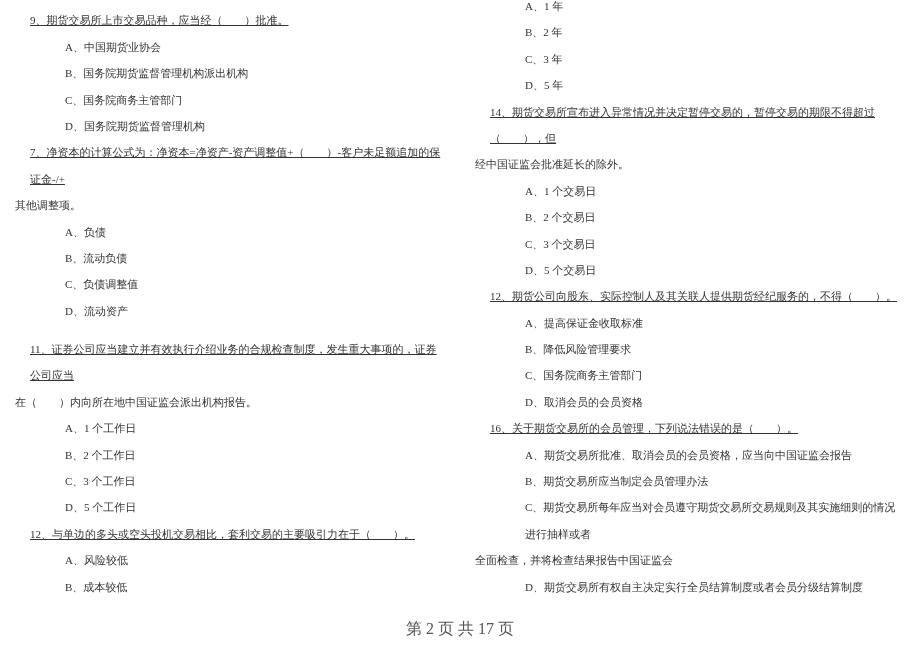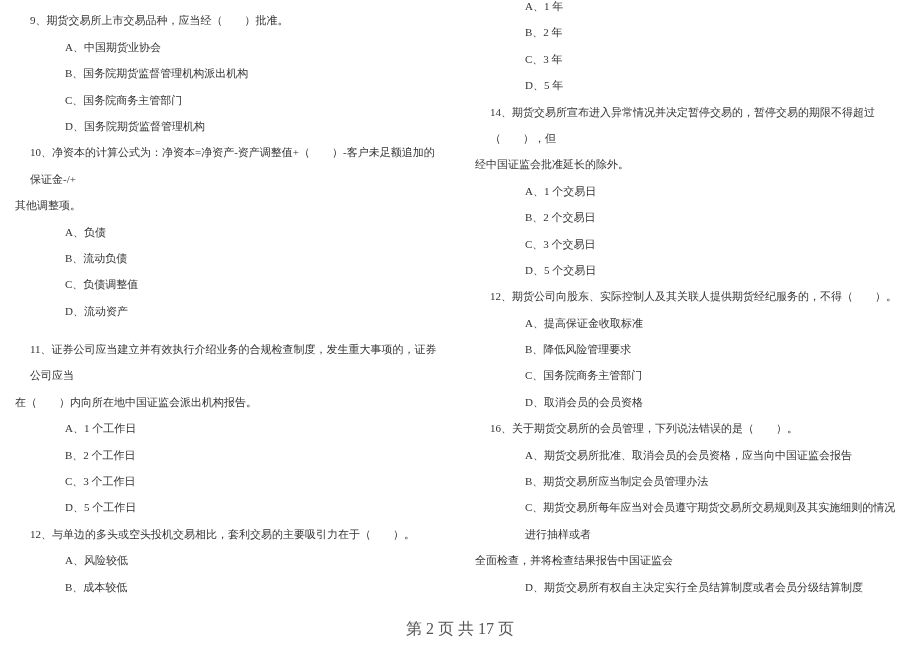--- a/index.html
+++ b/index.html
@@ -20,20 +20,21 @@
     }
     .col {
       flex: 1;
       line-height: 2.4;
     }
     .indent-option {
       padding-left: 50px;
     }
     .indent-question {
       padding-left: 15px;
+      text-decoration: underline;
     }
     .continuation {
       padding-left: 0px;
     }
     .footer {
       position: absolute;
       bottom: 10px;
       width: 100%;
       left: 0;
       text-align: center;
@@ -49,21 +50,21 @@
 
 <div class="columns">
   <div class="col">
     <div class="indent-option">C、代位权</div>
     <div class="indent-option">D、质押权</div>
     <div class="indent-question">9、期货交易所上市交易品种，应当经（　　）批准。</div>
     <div class="indent-option">A、中国期货业协会</div>
     <div class="indent-option">B、国务院期货监督管理机构派出机构</div>
     <div class="indent-option">C、国务院商务主管部门</div>
     <div class="indent-option">D、国务院期货监督管理机构</div>
-    <div class="indent-question">10、净资本的计算公式为：净资本=净资产-资产调整值+（　　）-客户未足额追加的保证金-/+</div>
+    <div class="indent-question">7、净资本的计算公式为：净资本=净资产-资产调整值+（　　）-客户未足额追加的保证金-/+</div>
     <div class="continuation">其他调整项。</div>
     <div class="indent-option">A、负债</div>
     <div class="indent-option">B、流动负债</div>
     <div class="indent-option">C、负债调整值</div>
     <div class="indent-option">D、流动资产</div>
     <div class="spacer"></div>
     <div class="indent-question">11、证券公司应当建立并有效执行介绍业务的合规检查制度，发生重大事项的，证券公司应当</div>
     <div class="continuation">在（　　）内向所在地中国证监会派出机构报告。</div>
     <div class="indent-option">A、1 个工作日</div>
     <div class="indent-option">B、2 个工作日</div>

